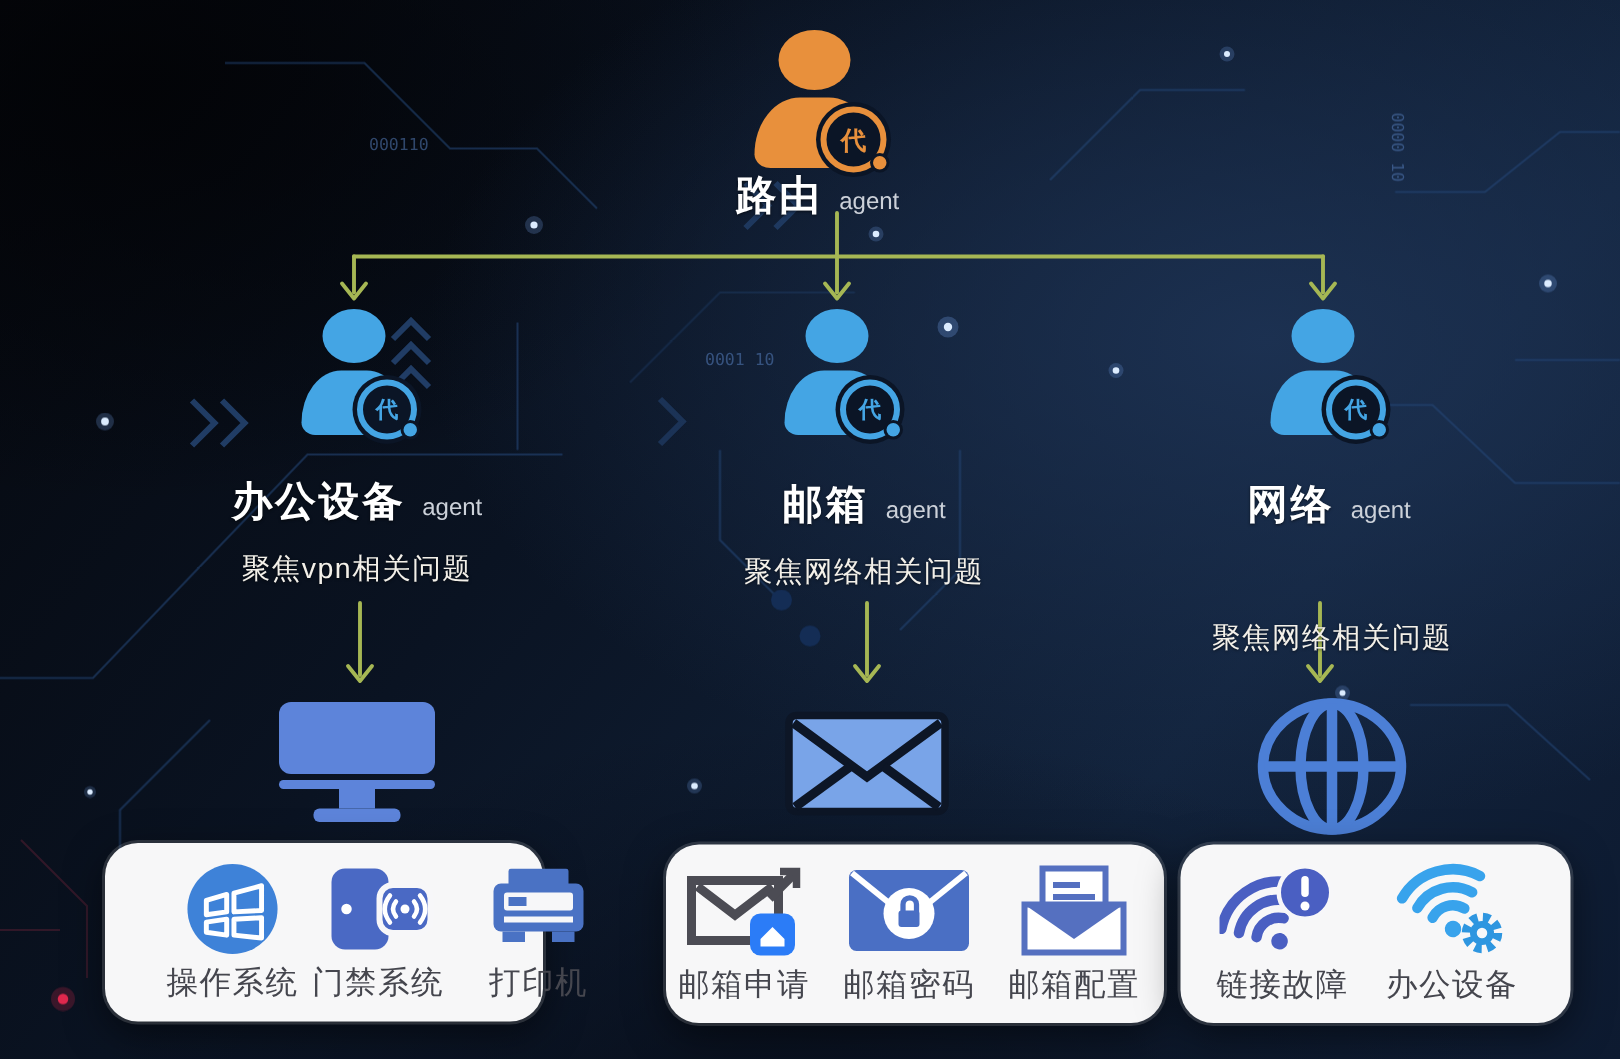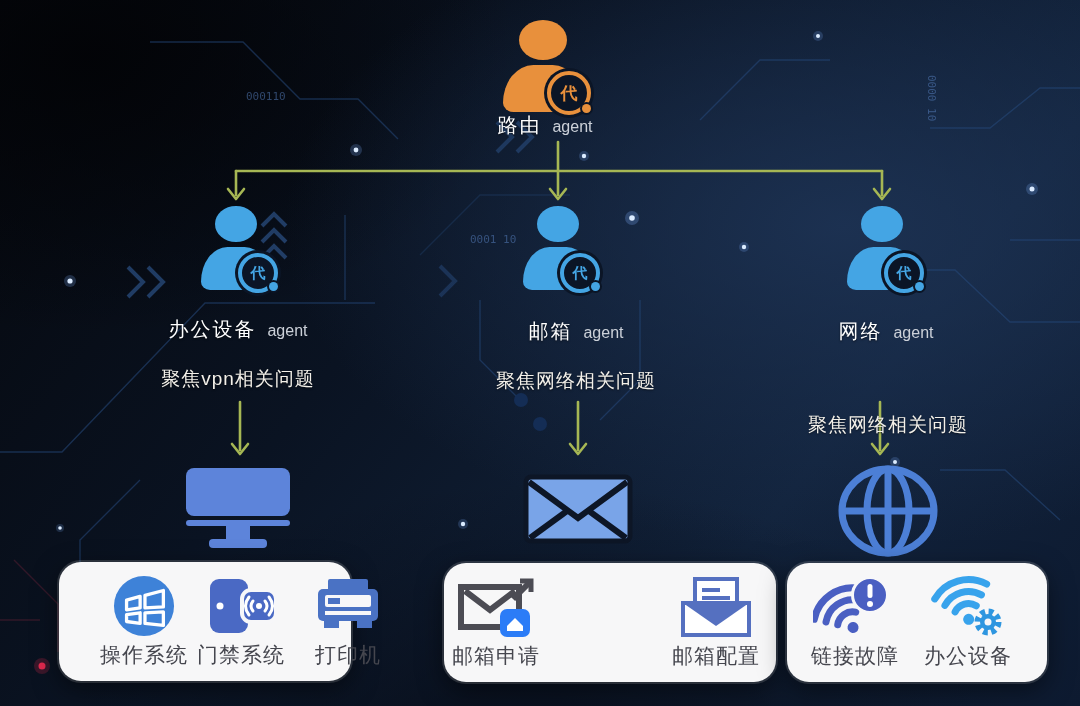--- a/index.html
+++ b/index.html
@@ -24,21 +24,21 @@
   .person.lg .body{left:0;top:45px;width:80px;height:47px;border-radius:40px 40px 14px 14px / 50px 50px 12px 12px;}
   .person.lg .badge{right:-8px;bottom:-3px;width:36px;height:36px;border:4px solid currentColor;font-size:17px;}
   .person.sm{width:70px;height:84px;}
   .person.sm .head{left:14px;top:0;width:42px;height:36px;}
   .person.sm .body{left:0;top:41px;width:70px;height:43px;border-radius:35px 35px 12px 12px / 46px 46px 11px 11px;}
   .person.sm .badge{right:-7px;bottom:-3px;width:32px;height:32px;border:4px solid currentColor;font-size:15px;}
   .c-orange{color:#e8903c;}
   .c-blue{color:#44a5e4;}
   
   .agent-title{position:absolute;display:flex;align-items:baseline;justify-content:center;gap:11px;color:#fff;white-space:nowrap;}
-  .agent-title .zh{font-weight:400;font-size:20px;letter-spacing:2px;text-shadow:0 1px 2px rgba(0,0,0,.6);text-align:right;}
+  .agent-title .zh{font-weight:700;font-size:27px;letter-spacing:2px;text-shadow:0 1px 2px rgba(0,0,0,.6);text-align:right;}
   .agent-title .en{font-size:16px;color:#ccd1d9;}
   .focus{position:absolute;font-size:19px;color:#f3f0e9;text-align:center;letter-spacing:1px;white-space:nowrap;text-shadow:0 1px 2px rgba(0,0,0,.55);}
   
   .monitor{position:absolute;left:186px;top:468px;width:104px;}
   .monitor .m-screen{height:48px;background:#5d84da;border-radius:8px;}
   .monitor .m-bar{height:6px;background:#5d84da;border-radius:3px;margin-top:4px;}
   .monitor .m-neck{width:24px;height:13px;background:#5d84da;margin:0 auto;}
   .monitor .m-base{width:58px;height:9px;background:#5d84da;border-radius:4px;margin:0 auto;}
   .dev-svg{position:absolute;}
   
@@ -205,21 +205,21 @@
 
   <svg class="dev-svg" style="left:836px;top:464px;" width="104" height="94" viewBox="0 0 104 94">
     <g stroke="#4c7fd6" stroke-width="7" fill="none">
       <ellipse cx="52" cy="47" rx="46" ry="42"></ellipse>
       <ellipse cx="52" cy="47" rx="21" ry="42"></ellipse>
       <line x1="52" y1="5" x2="52" y2="89"></line>
       <line x1="7" y1="47" x2="97" y2="47"></line>
     </g>
   </svg>
 
-  <div class="panel" style="left:59px;top:562px;width:292px;">
+  <div class="panel" style="left:70px;top:562px;width:292px;">
     <div class="p-item" style="left:33px;">
       <div class="p-ic">
         <svg width="62" height="62" viewBox="0 0 64 62">
           <circle cx="32" cy="31" r="31" fill="#3e82d8"></circle>
           <g stroke="#fff" stroke-width="3.4" fill="none" stroke-linejoin="round">
             <path d="M14 25 L28 21 L28 33 L14 35 Z"></path>
             <path d="M33 20 L52 15 L52 32 L33 33 Z"></path>
             <path d="M14 40 L28 38 L28 49 L14 47 Z"></path>
             <path d="M33 38 L52 37 L52 51 L33 49 Z"></path>
           </g>
@@ -267,20 +267,33 @@
           <rect x="4" y="11" width="58" height="40" fill="none" stroke="#4c4c54" stroke-width="6"></rect>
           <path d="M8 15 L33 34 L58 15" stroke="#4c4c54" stroke-width="6" fill="none"></path>
           <path d="M56 23 L72 7" stroke="#4c4c54" stroke-width="6"></path>
           <path d="M63 5 L74 5 L74 16" fill="none" stroke="#4c4c54" stroke-width="5"></path>
           <rect x="43" y="33" width="30" height="28" rx="7" fill="#2b7cf7"></rect>
           <path d="M50 50 L58 42 L66 50 L66 55 L50 55 Z" fill="#fff"></path>
         </svg>
       </div>
       <div class="p-label">邮箱申请</div>
     </div>
+    <div class="p-item" style="left:110px;">
+      <div class="p-ic">
+        <svg width="84" height="58" viewBox="0 0 84 58">
+          <rect x="2" y="2" width="80" height="54" rx="5" fill="#4a6fc4"></rect>
+          <path d="M4 4 L30 25" stroke="#fff" stroke-width="4"></path>
+          <path d="M80 4 L54 25" stroke="#fff" stroke-width="4"></path>
+          <circle cx="42" cy="31" r="17" fill="#fff"></circle>
+          <path d="M38 30 v-5 a4.5 4.5 0 0 1 9 0 v5" fill="none" stroke="#4a6fc4" stroke-width="3.5"></path>
+          <rect x="35" y="29" width="14" height="11" rx="2" fill="#4a6fc4"></rect>
+        </svg>
+      </div>
+      <div class="p-label">邮箱密码</div>
+    </div>
     <div class="p-item" style="left:220px;">
       <div class="p-ic">
         <svg width="76" height="62" viewBox="0 0 76 62">
           <rect x="17" y="3" width="42" height="36" fill="#fff" stroke="#5570c0" stroke-width="4"></rect>
           <line x1="24" y1="14" x2="42" y2="14" stroke="#5570c0" stroke-width="4"></line>
           <line x1="24" y1="22" x2="52" y2="22" stroke="#5570c0" stroke-width="4"></line>
           <rect x="5" y="27" width="66" height="32" fill="#fff" stroke="#5570c0" stroke-width="4"></rect>
           <path d="M5 27 L38 50 L71 27 Z" fill="#5570c0"></path>
         </svg>
       </div>

